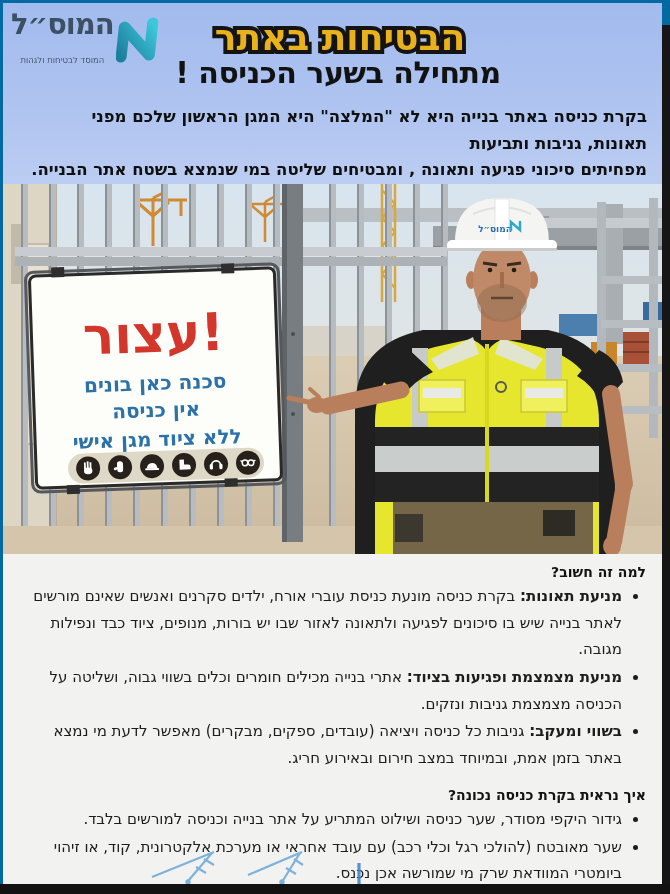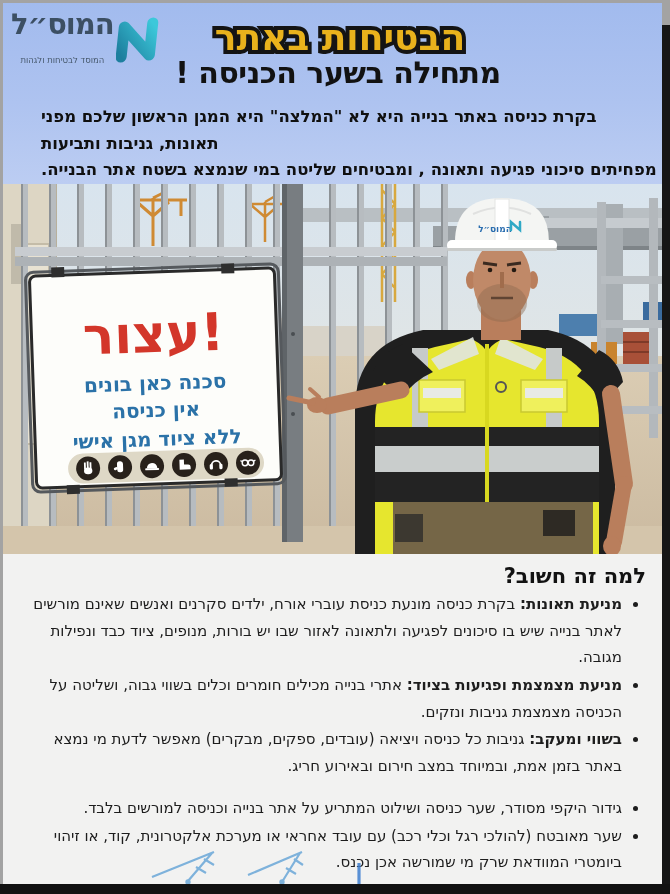--- a/index.html
+++ b/index.html
@@ -1,36 +1,36 @@
 <!DOCTYPE html>
 <html lang="he"><head>
 <meta charset="utf-8">
 <style>
   html,body{margin:0;padding:0;background:#2b2b2b;}
-  .page{position:relative;width:670px;height:894px;background:#a3a3a3;overflow:hidden;
+  .page{position:relative;width:670px;height:894px;background:#0369a1;overflow:hidden;
         font-family:"DejaVu Sans", sans-serif;}
   
   .blue-header{position:absolute;left:3px;top:3px;width:659px;height:181px;
        background:linear-gradient(180deg,#a2bbee 0%,#aec3f0 55%,#bccdf2 100%);}
   .logo{position:absolute;top:6px;left:8px;display:flex;align-items:flex-start;}
   .logo-textcol{display:flex;flex-direction:column;align-items:center;}
   .logo-title{font-size:29px;font-weight:bold;color:#3c4f63;line-height:1.05;letter-spacing:-1px;}
   .logo-tagline{font-size:8.5px;color:#46586c;margin-top:16px;}
   .logo-mark{margin-left:2px;margin-top:2px;}
   .title1-svg{position:absolute;top:8px;left:0;width:670px;height:50px;}
   .title2{position:absolute;top:52px;left:0;width:670px;text-align:center;
           font-size:30px;font-weight:bold;color:#121212;letter-spacing:-0.5px;}
-  .intro{position:absolute;top:101px;left:38px;width:618px;text-align:left;
+  .intro{position:absolute;top:101px;left:26px;width:618px;text-align:right;
          font-weight:bold;font-size:16.5px;line-height:1.62;color:#101010;}
   
   .photo{position:absolute;left:3px;top:184px;width:659px;height:370px;overflow:hidden;}
   
   .content{position:absolute;left:3px;top:554px;width:659px;height:330px;
            background:#f2f2f1;box-sizing:border-box;padding:8px 16px 0 12px;color:#1d1d1d;}
-  .content h3{margin:2px 0 3px;font-size:21px;font-weight:bold;color:#121212;}
+  .content h3{margin:2px 0 3px;font-size:14px;font-weight:bold;color:#121212;}
   .content ul{margin:0 20px 8px 0;padding:0;}
   .content li{font-size:15px;line-height:1.78;margin:0 4px 1px;}
   .content li.indent{margin-right:16px;}
   .sec2{margin-top:15px;}
   
   .strip-right{position:absolute;top:25px;right:0;width:8px;height:869px;background:#161616;}
   .bar-bottom{position:absolute;left:0;bottom:0;width:670px;height:10px;background:#121212;}
   .cranes-deco{position:absolute;left:0;top:851px;width:670px;height:33px;pointer-events:none;}
 </style>
 </head>
@@ -293,20 +293,21 @@
   <div class="content" dir="rtl">
     <div class="sec1">
       <h3>למה זה חשוב?</h3>
       <ul>
         <li><b>מניעת תאונות:</b> <span>בקרת כניסה מונעת כניסת עוברי אורח, ילדים סקרנים ואנשים שאינם מורשים לאתר בנייה שיש בו סיכונים לפגיעה ולתאונה  לאזור שבו יש בורות, מנופים, ציוד כבד ונפילות מגובה.</span></li>
         <li><b>מניעת מצמצמת ופגיעות בציוד:</b> <span>אתרי בנייה מכילים חומרים וכלים בשווי גבוה, ושליטה על הכניסה מצמצמת גניבות ונזקים.</span></li>
         <li><b>בשווי ומעקב:</b> <span>גניבות כל כניסה ויציאה (עובדים, ספקים, מבקרים) מאפשר לדעת מי נמצא באתר בזמן אמת, ובמיוחד במצב חירום ובאירוע חריג.</span></li>
       </ul>
     </div>
     <div class="sec2">
+      <h3>איך נראית בקרת כניסה נכונה?</h3>
       <ul>
         <li><span>גידור היקפי מסודר, שער כניסה ושילוט המתריע על אתר בנייה וכניסה למורשים בלבד.</span></li>
         <li><span>שער מאובטח (להולכי רגל וכלי רכב) עם עובד אחראי או מערכת אלקטרונית, קוד, או זיהוי ביומטרי המוודאת שרק מי שמורשה אכן נכנס.</span></li>
         <li class="indent"></li>
       </ul>
     </div>
   </div>
 
   <svg class="cranes-deco" viewBox="0 0 670 33">
     <g stroke="#6aa7d8" stroke-width="2.2" fill="none" opacity="0.85">

